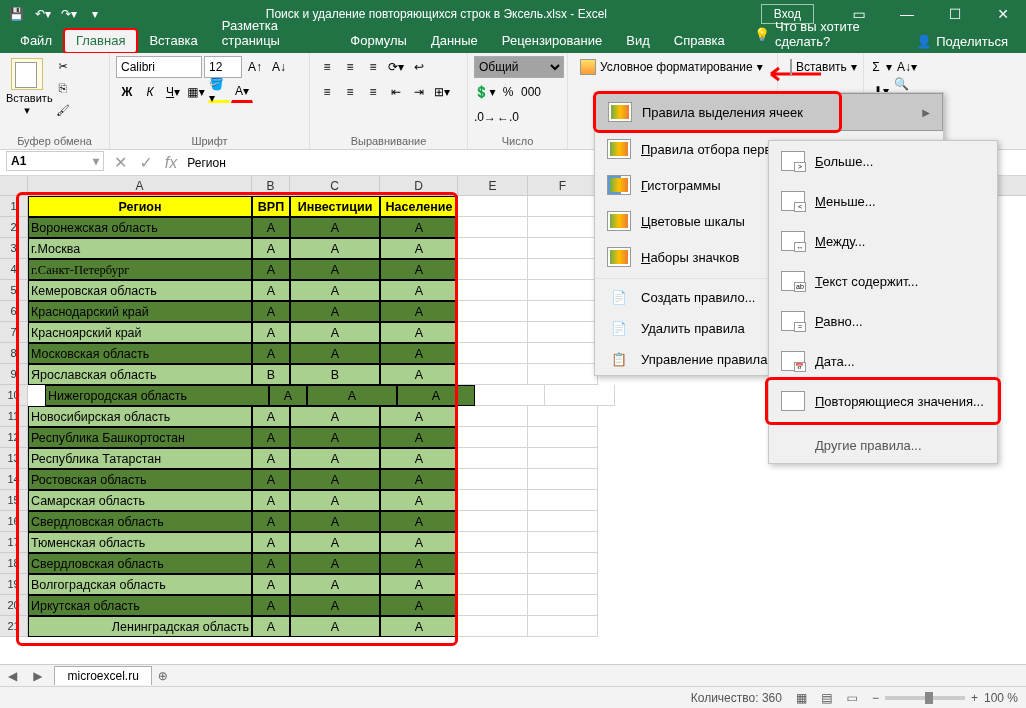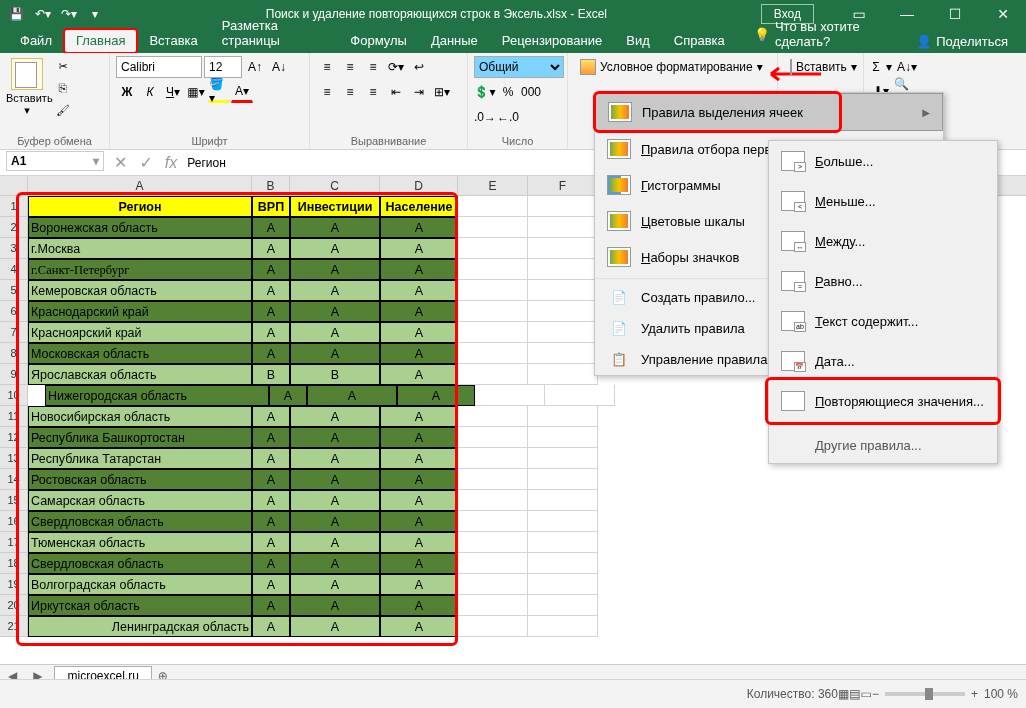--- a/index.html
+++ b/index.html
@@ -40,21 +40,21 @@
 .font-size { width: 38px; }
 .font-row2 { display: flex; gap: 1px; }
 .fbtn { width: 22px; height: 22px; display: inline-flex; align-items: center; justify-content: center; font-size: 12px; cursor: pointer; border: 1px solid transparent; }
 
 
 .align-col { display: flex; flex-direction: column; gap: 3px; }
 .align-row { display: flex; gap: 1px; }
 
 
 .num-col { display: flex; flex-direction: column; gap: 3px; }
-.num-sel { width: 90px; height: 22px; font-size: 12px; border: 1px solid #ababab; background: #7dd3fc; }
+.num-sel { width: 90px; height: 22px; font-size: 12px; border: 1px solid #ababab; background: #a3a3a3; }
 .cf-btn { height: 22px; padding: 0 6px; display: flex; align-items: center; gap: 4px; font-size: 12px; cursor: pointer; position: relative; }
 .cf-ico { width: 16px; height: 16px; background: linear-gradient(#ffe066,#ff9933); border: 1px solid #999; }
 .red-arrow { position: absolute; right: -52px; top: 9px; pointer-events: none; }
 
 
 .cells-col, .edit-col { display: flex; flex-direction: column; gap: 2px; font-size: 12px; }
 
 
 .fbar { height: 26px; border-bottom: 1px solid #d4d4d4; display: flex; align-items: center; background: #fff; }
 .namebox { width: 98px; border: 1px solid #ccc; height: 20px; margin: 0 4px 3px 6px; padding: 0 4px; font-size: 12px; display: flex; align-items: center; justify-content: space-between; font-weight: bold; }
@@ -95,21 +95,21 @@
 .sub-ico { width: 24px; height: 20px; border: 1px solid #999; background: #fff; flex-shrink: 0; position: relative; }
 .sub-ico .badge { position: absolute; bottom: -2px; right: -2px; width: 12px; height: 10px; background: #fff; border: 1px solid #999; font-size: 7px; text-align: center; line-height: 8px; }
 
 
 .sheettabs { position: absolute; bottom: 22px; left: 0; right: 0; height: 22px; background: #f3f3f3; border-top: 1px solid #ccc; display: flex; align-items: center; font-size: 12px; }
 .sheettabs .nav { padding: 0 8px; color: #666; }
 .sheettabs .stab { border: 1px solid #aeaeae; border-bottom: none; padding: 2px 12px; background: #fff; margin-left: 4px; }
 .sheettabs .add { width: 22px; text-align: center; color: #666; }
 
 
-.statusbar { position: absolute; bottom: 0; left: 0; right: 0; height: 29px; background: #f3f3f3; border-top: 1px solid #d4d4d4; display: flex; align-items: center; font-size: 12px; color: #555; padding: 0 8px; }
+.statusbar { position: absolute; bottom: 0; left: 0; right: 0; height: 22px; background: #f3f3f3; border-top: 1px solid #d4d4d4; display: flex; align-items: center; font-size: 12px; color: #555; padding: 0 8px; gap: 14px; }
 .statusbar .spacer { flex: 1; }
 .statusbar .zoom { display: flex; align-items: center; gap: 6px; }
 .slider { width: 80px; height: 4px; background: #ccc; position: relative; }
 .slider::after { content:''; position:absolute; left:50%; top:-4px; width:8px; height:12px; background:#888; }
 
 .underline-key { text-decoration: underline; }
 </style>
 </head>
 <body>
 
@@ -312,29 +312,29 @@
       <span><span class="underline-key">М</span>еньше...</span>
     </div>
   <div class="sub-item">
       <span class="sub-ico">
         <span class="badge">↔</span>
       </span>
       <span><span class="underline-key">М</span>ежду...</span>
     </div>
   <div class="sub-item">
       <span class="sub-ico">
+        <span class="badge">ab</span>
+      </span>
+      <span><span class="underline-key">Т</span>екст содержит...</span>
+    </div>
+  <div class="sub-item">
+      <span class="sub-ico">
         <span class="badge">=</span>
       </span>
       <span><span class="underline-key">Р</span>авно...</span>
-    </div>
-  <div class="sub-item">
-      <span class="sub-ico">
-        <span class="badge">ab</span>
-      </span>
-      <span><span class="underline-key">Т</span>екст содержит...</span>
     </div>
   <div class="sub-item">
       <span class="sub-ico">
         <span class="badge">📅</span>
       </span>
       <span><span class="underline-key">Д</span>ата...</span>
     </div>
   <div class="sub-item" style="position:relative">
       <span class="sub-ico"></span>
       <span><span class="underline-key">П</span>овторяющиеся значения...</span>

